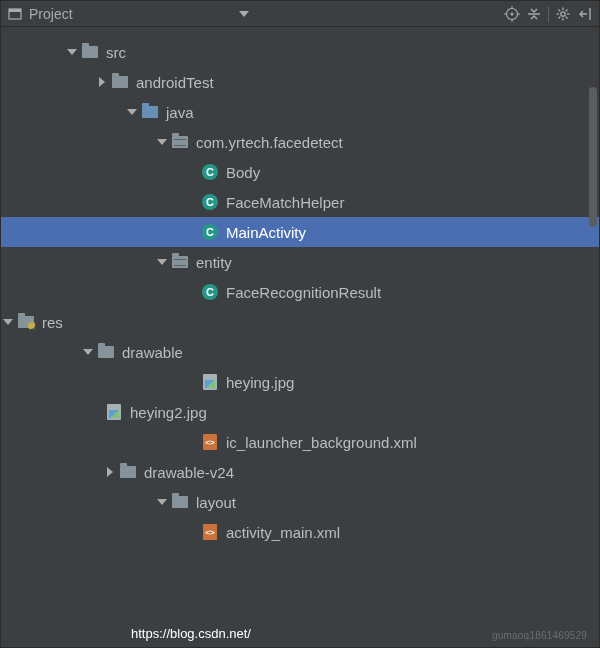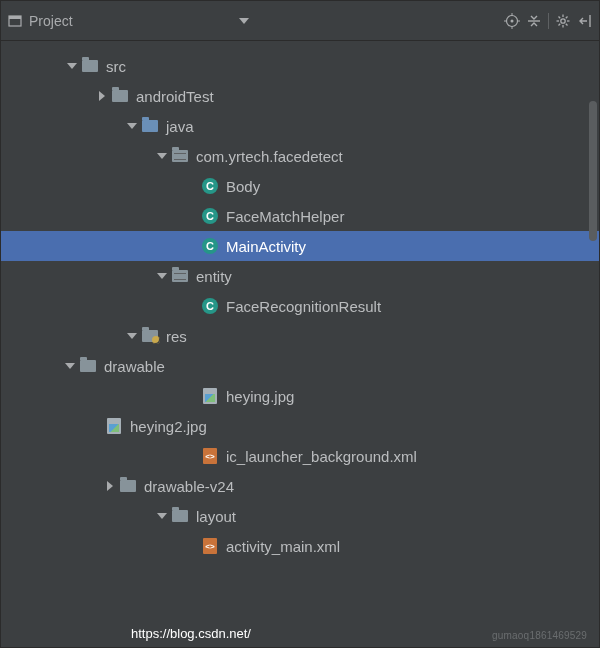--- a/index.html
+++ b/index.html
@@ -14,21 +14,21 @@
   }
   .panel {
     width: 600px;
     height: 648px;
     background: #3c3f41;
     border: 1px solid #2b2b2b;
     display: flex;
     flex-direction: column;
   }
   .header {
-    height: 40px;
+    height: 26px;
     background: #3c3f41;
     border-bottom: 1px solid #2b2b2b;
     display: flex;
     align-items: center;
     padding: 0 6px;
   }
   .header-left {
     display: flex;
     align-items: center;
     gap: 6px;
@@ -315,31 +315,31 @@
       <span class="label">entity</span>
     </div>
 
     <div class="row" style="padding-left:200px">
       <span class="node-icon">
           <span class="class-c">C</span>
         </span>
       <span class="label">FaceRecognitionResult</span>
     </div>
 
-    <div class="row" style="padding-left:124px">
+    <div class="row" style="">
       <span class="chevron">
           <span class="ch-down"></span>
         </span>
       <span class="node-icon">
           <span class="folder res"></span>
         </span>
       <span class="label">res</span>
     </div>
 
-    <div class="row" style="padding-left:62px">
+    <div class="row" style="padding-left:80px">
       <span class="chevron">
           <span class="ch-down"></span>
         </span>
       <span class="node-icon">
           <span class="folder"></span>
         </span>
       <span class="label">drawable</span>
     </div>
 
     <div class="row" style="padding-left:200px">

